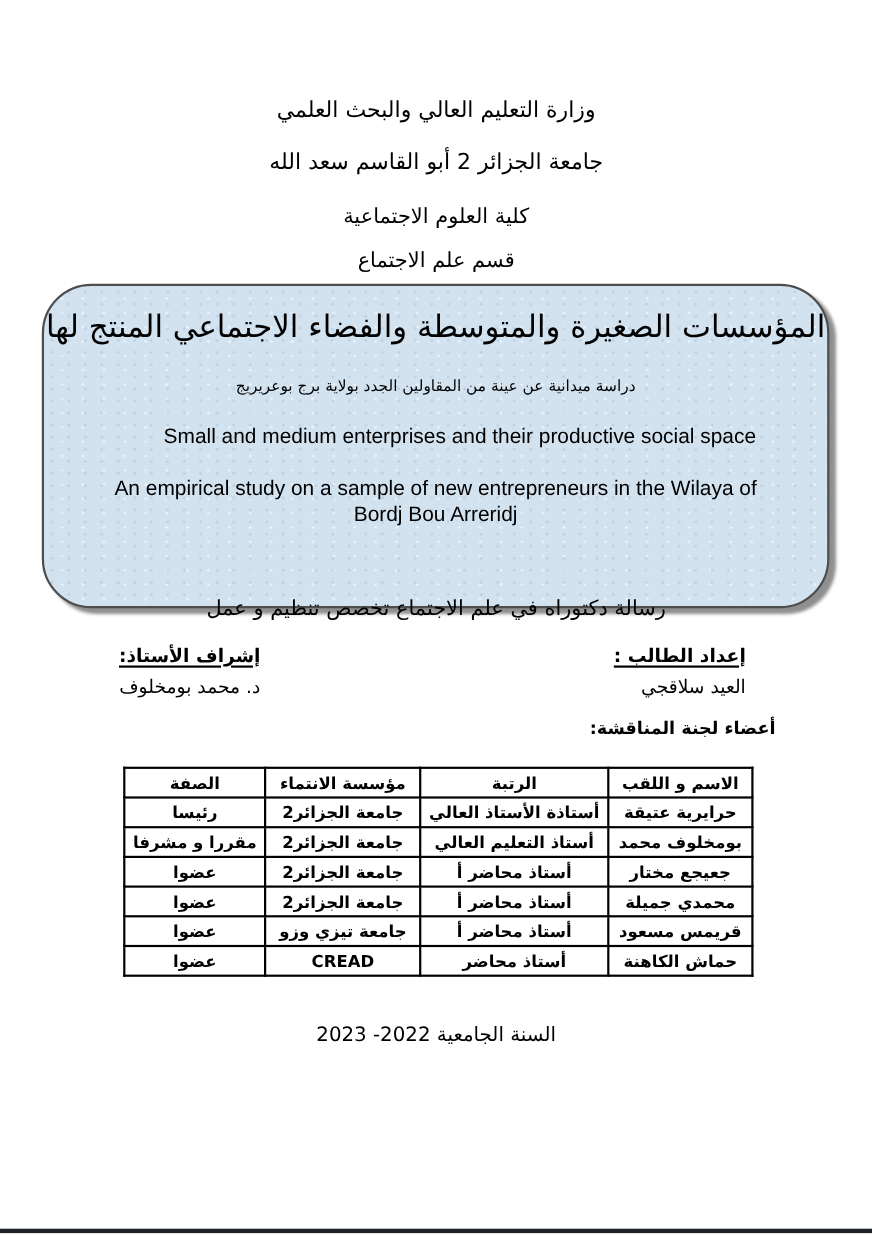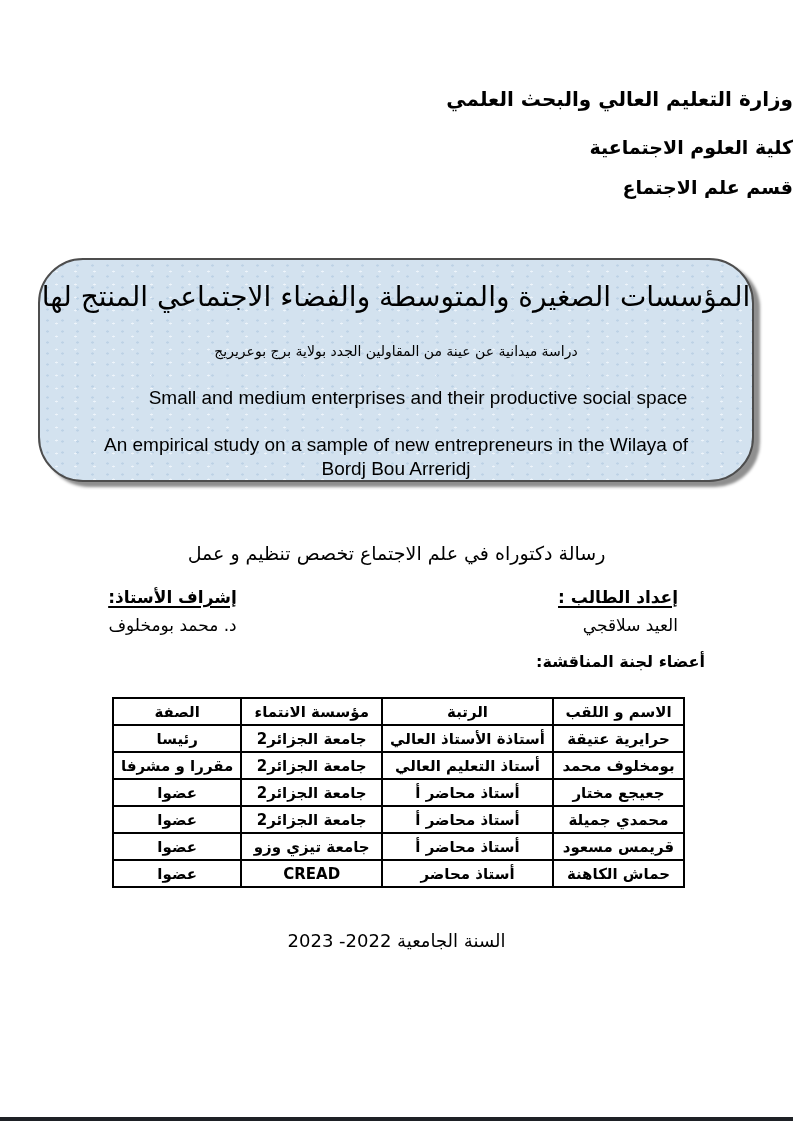--- a/index.html
+++ b/index.html
@@ -7,32 +7,32 @@
     position:relative;
     width:793px;height:1124px;
     background:#ffffff;
     overflow:hidden;
     font-family:"DejaVu Sans","Liberation Sans",sans-serif;
     color:#000;
   }
   
   .inst-header{
     position:absolute;top:88px;left:0;right:0;
-    direction:rtl;
-    font-weight:bold;
+    text-align:center;direction:rtl;
+    font-weight:normal;
   }
   .inst-line{font-size:20px;line-height:22px;}
   .inst-line.l1{margin-bottom:26px;}
   .inst-line.l2{margin-bottom:28px;}
   .inst-line.l3{font-size:19px;margin-bottom:18px;}
   .inst-line.l4{font-size:19px;}
   
   .title-box{
     position:absolute;left:38px;top:258px;
-    width:716px;height:224px;
+    width:716px;height:295px;
     box-sizing:border-box;
     border:2px solid #4d4d4d;
     border-radius:45px;
     box-shadow:6px 5px 3px #8f8f8f;
     text-align:center;
     background-color:#d3e2ef;
     background-image:
       radial-gradient(rgba(171,197,221,0.55) 1.2px, transparent 1.8px),
       radial-gradient(rgba(240,247,252,0.9) 1.1px, transparent 1.7px);
     background-size:15px 11px,19px 13px;
@@ -105,20 +105,21 @@
     width:100%;height:4px;
   }
 </style>
 </head>
 <body>
 
 <div class="page">
 
   <div class="inst-header">
     <div class="inst-line l1">وزارة التعليم العالي والبحث العلمي</div>
+    <div class="inst-line l2">جامعة الجزائر 2 أبو القاسم سعد الله</div>
     <div class="inst-line l3">كلية العلوم الاجتماعية</div>
     <div class="inst-line l4">قسم علم الاجتماع</div>
   </div>
 
   <div class="title-box" style="background-color: rgb(211, 226, 239); border-color: rgb(77, 77, 77);">
     <div class="box-title-ar">المؤسسات الصغيرة والمتوسطة والفضاء الاجتماعي المنتج لها</div>
     <div class="box-subtitle-ar">دراسة ميدانية عن عينة من المقاولين الجدد بولاية برج بوعريريج</div>
     <div class="box-title-en">Small and medium enterprises and their productive social space</div>
     <div class="box-subtitle-en">An empirical study on a sample of new entrepreneurs in the Wilaya of Bordj Bou Arreridj</div>
   </div>

